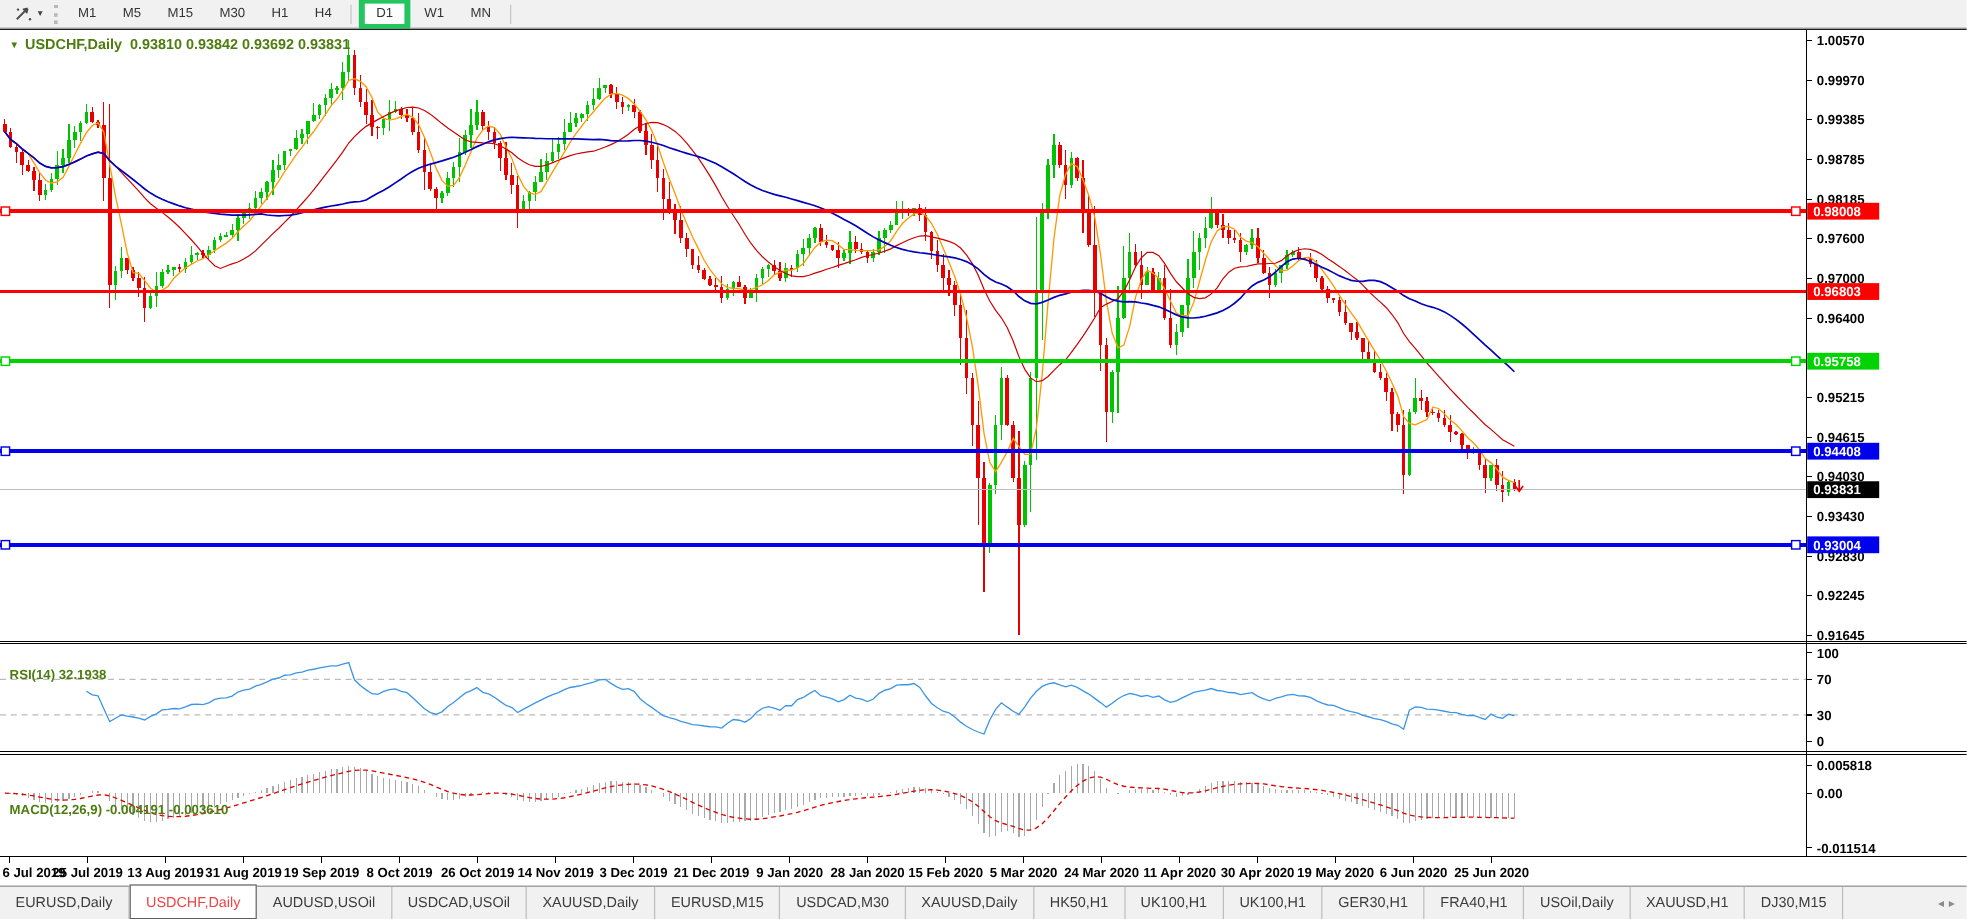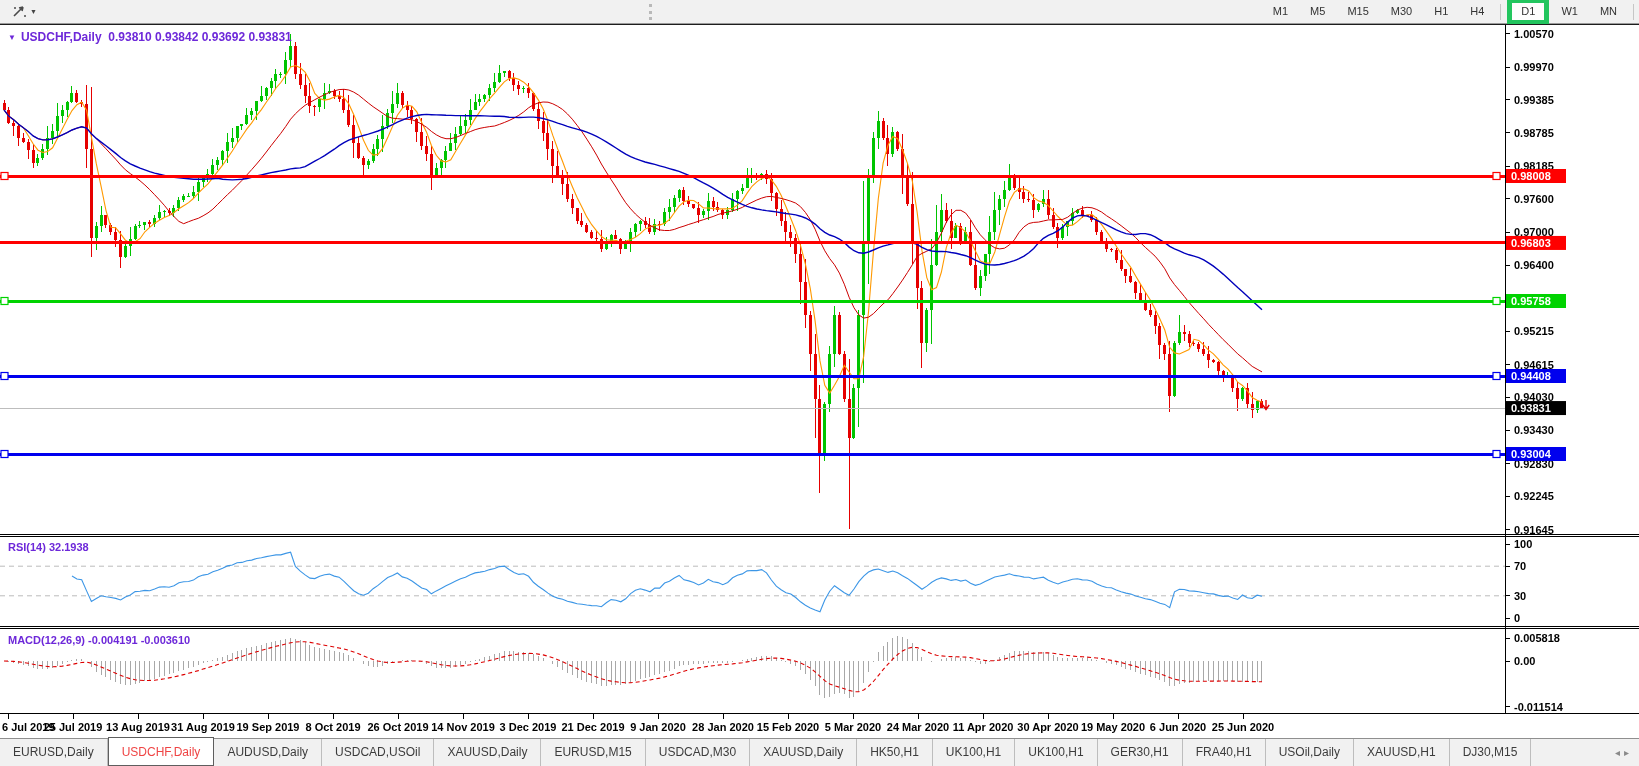--- a/index.html
+++ b/index.html
@@ -1,36 +1,36 @@
 <!DOCTYPE html>
 <html><head>
 <meta charset="utf-8">
 <style>
   * { box-sizing: border-box; margin: 0; padding: 0; }
   html,body { width:1639px; height:766px; overflow:hidden; background:#fff;
     font-family:"Liberation Sans", sans-serif; }
   
   .toolbar { height:24px; width:100%; background:#f1f1f1; display:flex; align-items:center;
-    border-bottom:1px solid #9a9a9a; padding-left:8px;justify-content:space-between; }
+    border-bottom:1px solid #9a9a9a; padding-left:8px; }
   .tool-icon-wrap { display:flex; align-items:center; padding:0 4px; height:20px; cursor:pointer; }
   .caret { font-size:7px; color:#444; margin-left:2px; }
   .grip { height:16px; border-left:3px dotted #b9b9b9; margin:0 6px 0 4px; }
   .tf-btn { font-size:11px; color:#333; padding:3px 9px; margin:0 1px; border:1px solid transparent;
     background:transparent; cursor:pointer; line-height:1; }
   .tf-btn.active { background:#fdfdfd; border:5px solid #22c55e; }
   .tb-sep { height:16px; border-left:1px solid #c6c6c6; margin:0 5px; }
   
   .chart-window { position:relative; width:1639px; height:714px; background:#fff;
     border-top:1px solid #1d1d1d; }
-  .overlay-label { position:absolute; left:8px; font-size:11px; font-weight:700; color:#6d28d9;
+  .overlay-label { position:absolute; left:8px; font-size:11px; font-weight:700; color:#4d7c0f;
     white-space:pre; z-index:5; pointer-events:none; }
   #ohlc-title { top:5px; font-size:12px; }
   #ohlc-title .tri { font-size:8px; vertical-align:1px; margin-right:5px; }
-  #rsi-label { top:516px; }
-  #macd-label { top:609px; }
+  #rsi-label { top:532px; }
+  #macd-label { top:644px; }
   svg text { font-family:"Liberation Sans", sans-serif; }
   
   .tabbar { height:28px; width:100%; background:#f1f1f1; border-top:1px solid #8f8f8f;
     display:flex; align-items:stretch; position:relative; }
   .tab { font-size:12px; color:#3c3c3c; padding:6px 13px 0 13px; border-right:1px solid #bdbdbd;
     cursor:pointer; white-space:nowrap; }
   .tab.active { background:#fff; border:1px solid #5e5e5e; margin-top:-2px; padding-top:7px;
     color:#ef4444; z-index:2; border-right:1px solid #5e5e5e; }
   .tab-scroll { position:absolute; right:6px; top:8px; font-size:10px; color:#8a8a8a;
     letter-spacing:4px; cursor:pointer; }
@@ -976,21 +976,21 @@
       <text x="1178" y="706" font-size="11" fill="#000" font-weight="600" text-anchor="middle">6 Jun 2020</text>
       <line x1="1243" x2="1243" y1="689" y2="694" stroke="#000" shape-rendering="crispEdges"></line>
       <text x="1243" y="706" font-size="11" fill="#000" font-weight="600" text-anchor="middle">25 Jun 2020</text>
     </svg>
 </div>
 
 <div class="tabbar">
   <span id="tabs-holder" style="display:flex;">
       <span class="tab">EURUSD,Daily</span>
       <span class="tab active">USDCHF,Daily</span>
-      <span class="tab">AUDUSD,Daily</span>
+      <span class="tab">AUDUSD,USOil</span>
       <span class="tab">USDCAD,USOil</span>
       <span class="tab">XAUUSD,Daily</span>
       <span class="tab">EURUSD,M15</span>
       <span class="tab">USDCAD,M30</span>
       <span class="tab">XAUUSD,Daily</span>
       <span class="tab">HK50,H1</span>
       <span class="tab">UK100,H1</span>
       <span class="tab">UK100,H1</span>
       <span class="tab">GER30,H1</span>
       <span class="tab">FRA40,H1</span>

